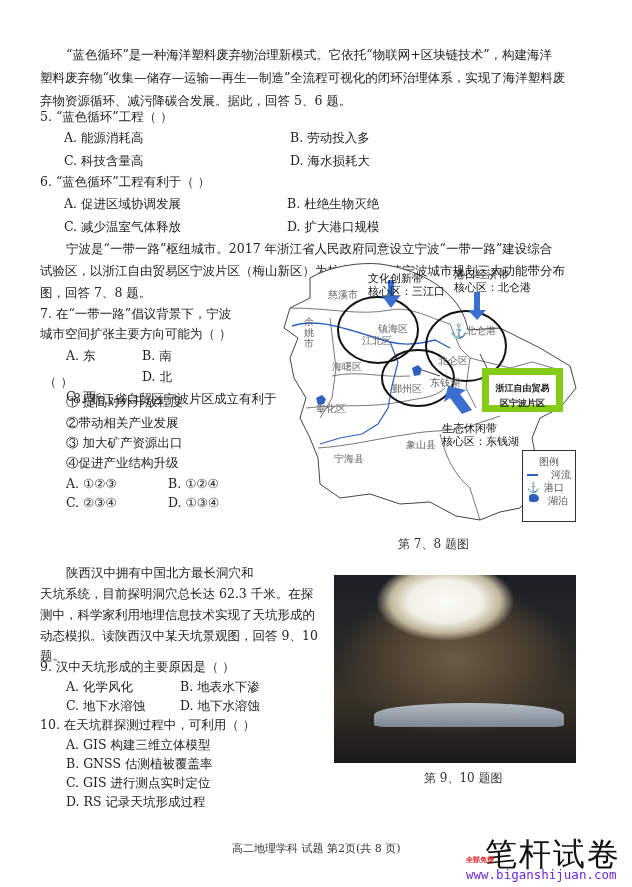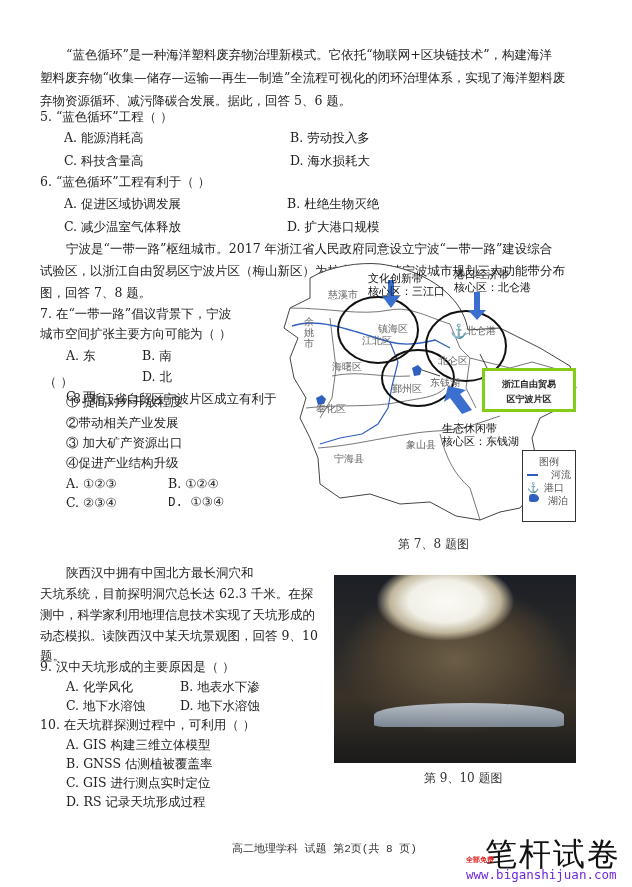--- a/index.html
+++ b/index.html
@@ -54,21 +54,21 @@
 
 <div class="abs t" style="left:44px;top:373px;">（ ）</div>
 
 <div class="opt" style="left:66px;top:393px;">① 提高对外开放程度</div>
 <div class="opt" style="left:66px;top:414px;">②带动相关产业发展</div>
 <div class="opt" style="left:66px;top:434px;">③ 加大矿产资源出口</div>
 <div class="opt" style="left:66px;top:454px;">④促进产业结构升级</div>
 <div class="opt" style="left:66px;top:475px;">A. ①②③</div>
 <div class="opt" style="left:168px;top:475px;">B. ①②④</div>
 <div class="opt" style="left:66px;top:494px;">C. ②③④</div>
-<div class="opt" style="left:168px;top:494px;font-family:Liberation Mono, monospace;">D. ①③④</div>
+<div class="opt" style="left:168px;top:494px;">D. ①③④</div>
 
 <div class="map">
   <svg width="330" height="270" viewBox="0 0 330 270">
 
     <path d="M40,20 C60,8 90,4 110,6 C140,10 165,22 180,38 C190,48 196,60 198,72 L230,70 L270,90 L300,108 L306,130 L290,150 L270,160 L262,180 L266,200 L256,220 L262,236 L250,250 L230,254 L210,262 L186,258 L160,244 L130,246 L100,236 L70,240 L50,226 L48,200 L40,180 L30,160 L36,140 L24,120 L20,100 L28,80 L14,70 L20,50 L40,40 Z" fill="#fff" stroke="#444" stroke-width="1"></path>
 
     <path d="M20,50 C60,50 90,58 120,52 C140,48 160,60 180,66" fill="none" stroke="#555" stroke-width=".8"></path>
     <path d="M60,60 L66,110 L62,140 L50,160" fill="none" stroke="#555" stroke-width=".8"></path>
     <path d="M62,118 C90,112 110,120 140,118" fill="none" stroke="#555" stroke-width=".8"></path>
     <path d="M36,150 C70,146 100,150 130,144 C150,140 165,140 175,130" fill="none" stroke="#555" stroke-width=".8"></path>
@@ -104,21 +104,21 @@
   </div>
   <div class="abs" style="left:184px;top:10px;font-family:'DejaVu Sans','Liberation Sans',sans-serif;font-size:11px;line-height:13px;color:#111;">
     <div>港口经济带</div>
     <div>核心区：北仑港</div>
   </div>
   <div class="abs" style="left:172px;top:164px;font-family:'DejaVu Sans','Liberation Sans',sans-serif;font-size:11px;line-height:13px;color:#111;">
     <div>生态休闲带</div>
     <div>核心区：东钱湖</div>
   </div>
 
-  <div class="abs" style="left:212px;top:110px;width:94px;height:44px;border:3px solid #84cc16;background:#fff;font-size:9px;line-height:15px;text-align:center;font-weight:bold;padding-top:6px;box-sizing:border-box;">
+  <div class="abs" style="left:212px;top:110px;width:81px;height:44px;border:7px solid #84cc16;background:#fff;font-size:9px;line-height:15px;text-align:center;font-weight:bold;padding-top:6px;box-sizing:border-box;">
     <div>浙江自由贸易</div>
     <div>区宁波片区</div>
   </div>
 
   <div class="abs" style="left:58px;top:30px;font-size:10px;color:#666;">慈溪市</div>
   <div class="abs" style="left:34px;top:58px;font-size:10px;color:#666;line-height:11px;">
     <div>余</div>
     <div>姚</div>
     <div>市</div>
   </div>
@@ -168,17 +168,17 @@
 <div class="opt" style="left:66px;top:736px;">A. GIS 构建三维立体模型</div>
 <div class="opt" style="left:66px;top:755px;">B. GNSS 估测植被覆盖率</div>
 <div class="opt" style="left:66px;top:774px;">C. GIS 进行测点实时定位</div>
 <div class="opt" style="left:66px;top:793px;">D. RS 记录天坑形成过程</div>
 
 <div class="photo">
   <div class="snow"></div>
 </div>
 <div class="abs caption" style="left:424px;top:770px;">第 9、10 题图</div>
 
-<div class="abs" style="left:232px;top:841px;font-size:11px;color:#333;font-family:Liberation Mono, monospace;">高二地理学科 试题 第2页(共 8 页)</div>
+<div class="abs" style="left:232px;top:841px;font-size:11px;color:#333;">高二地理学科 试题 第2页(共 8 页)</div>
 
 <div class="watermark-main">笔杆试卷</div>
 <div class="watermark-tag">全部免费</div>
 <div class="watermark-url">www.biganshijuan.com</div>
 
 </body></html>

